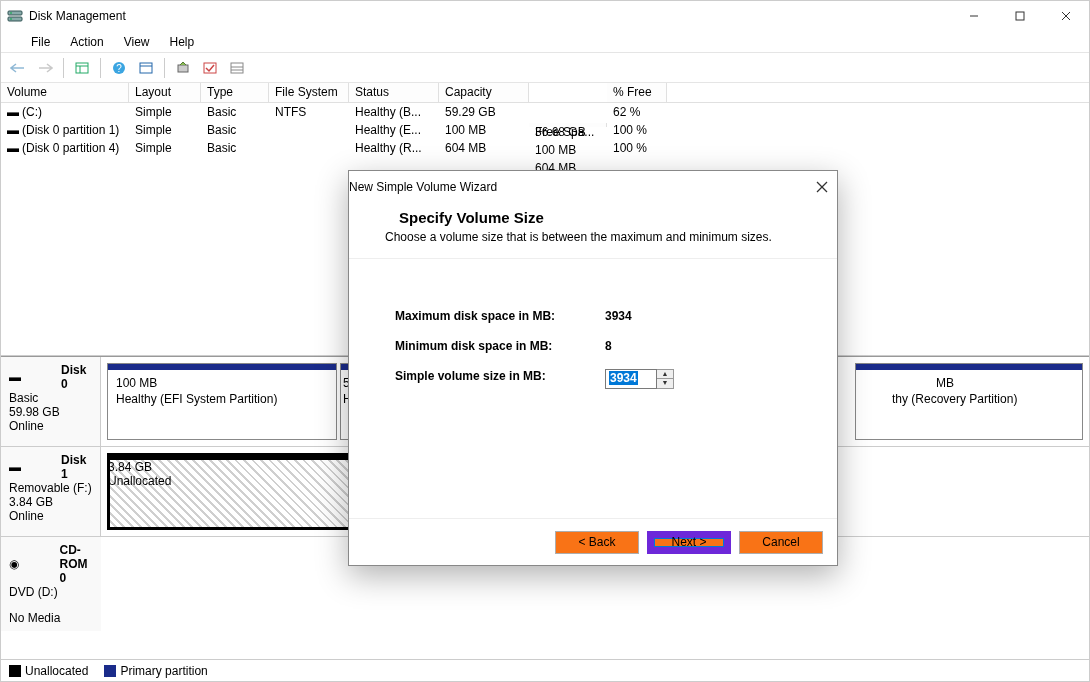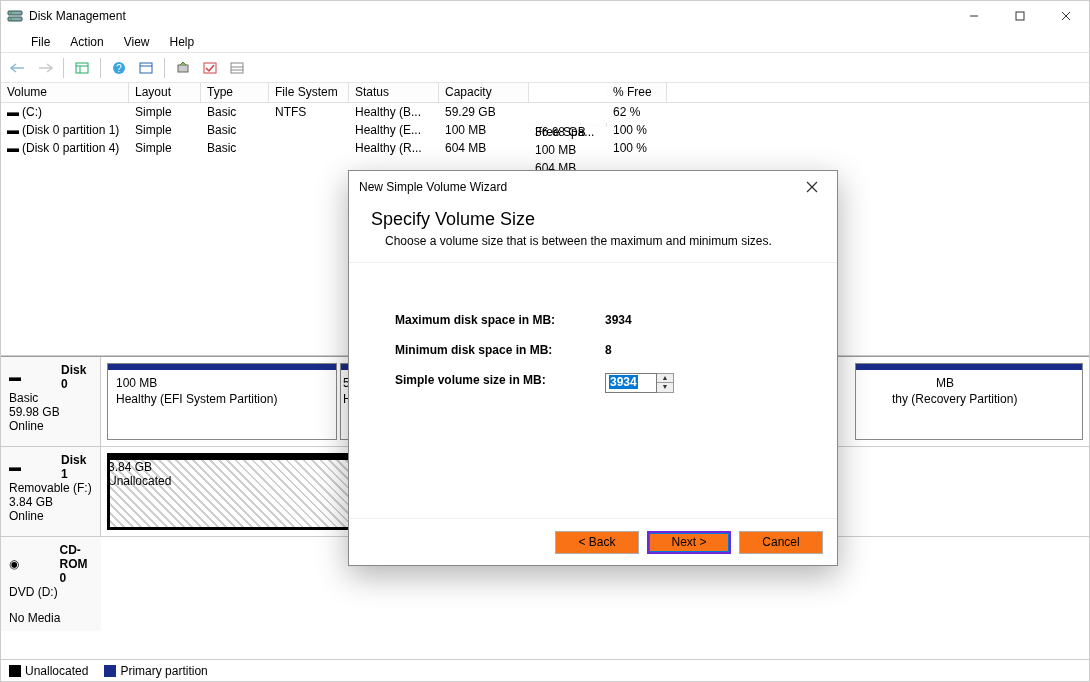--- a/index.html
+++ b/index.html
@@ -72,39 +72,39 @@
   
   .dialog{
     position:absolute;
     left:348px; top:170px;
     width:490px; height:396px;
     background:#fff;
     border:1px solid #888;
     box-shadow: 0 10px 30px rgba(0,0,0,.3);
     display:flex; flex-direction:column;
   }
-  .dlg-title{ height:32px; display:flex; align-items:center; padding:0 10px; font-size:12px;}
+  .dlg-title{ height:32px; display:flex; align-items:center; padding:0 0; font-size:12px;}
   .dlg-title .t{flex:1;}
   .dlg-close{ width:30px;height:30px;display:flex;align-items:center;justify-content:center;}
   .dlg-head{ padding: 6px 22px 14px 22px;}
-  .dlg-head .h1{ font-weight:normal; font-size:18px;}
+  .dlg-head .h1{ font-weight:bold; font-size:15px;margin-left:28px;}
   .dlg-head .h2{ font-size:12px; padding-left:14px; margin-top:4px;}
   .dlg-body{ flex:1; padding: 20px 46px; border-top:1px solid #eee; border-bottom:1px solid #eee;}
   .fldrow{ display:flex; align-items:flex-start; height:30px; font-size:12px;font-weight:bold;}
   .fldlbl{ width:210px;}
   .fldval{ }
   .spinwrap{ display:flex; align-items:center;}
   .spininput{ width:52px; height:20px; border:1px solid #7a7a7a; padding:1px 3px; font-size:12px;}
   .spininput .sel{ background:#0078d7; color:#fff; padding:0 1px;}
   .spinbtns{ display:flex; flex-direction:column; border:1px solid #999; border-left:none;}
   .spinbtn{ width:16px;height:9px; background:#efefef; font-size:7px; line-height:7px; text-align:center; color:#333; border-bottom:1px solid #999;}
   .spinbtn:last-child{border-bottom:none;}
   .dlg-foot{ height:46px; display:flex; align-items:center; justify-content:flex-end; gap:8px; padding: 0 14px;}
   .dlg-btn{ width:84px; height:23px; border:1px solid #adadad; background:#f97316; font-size:12px; display:flex;align-items:center;justify-content:center;}
-  .dlg-btn.primary{ border:2px solid #6d28d9; box-shadow: inset 0 0 0 1px #0078d7;}
+  .dlg-btn.primary{ border:7px solid #6d28d9; box-shadow: inset 0 0 0 1px #0078d7;}
   .disabled{ opacity:.45; }
 </style>
 </head>
 <body>
 
 <div class="window">
 
   <div class="titlebar">
     <span class="app-icon">
       <svg width="16" height="16" viewBox="0 0 16 16">

